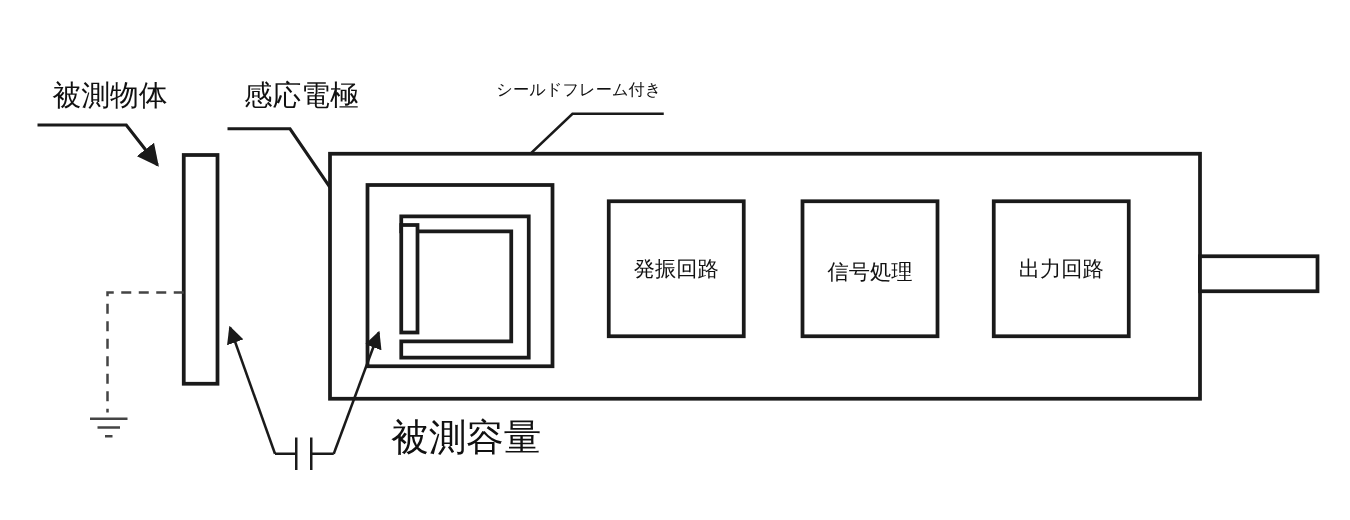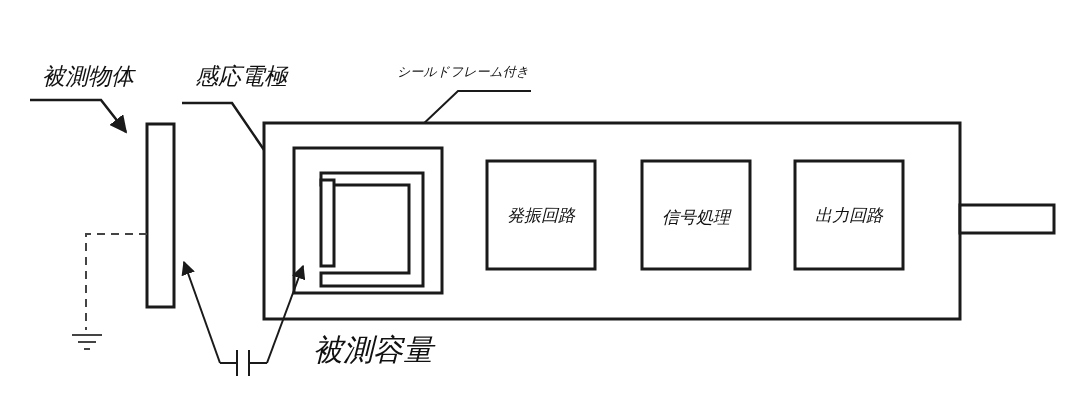--- a/index.html
+++ b/index.html
@@ -1,17 +1,17 @@
 <!DOCTYPE html>
 <html><head>
 <meta charset="utf-8">
 <style>
   html, body { margin: 0; padding: 0; background: #ffffff; }
   body { width: 1080px; height: 416px; position: relative; overflow: hidden; }
-  #stage { position: absolute; left: 0; top: 0; width: 1080px; height: 337px; font-style: italic; }
+  #stage { position: absolute; left: 0; top: 0; width: 1080px; height: 337px; }
   svg text { font-family: "DejaVu Sans", "Liberation Sans", sans-serif; fill: #111111; }
   .lbl-big { font-size: 23px; }
   .lbl-small { font-size: 13px; }
   .lbl-block { font-size: 17px; }
   .lbl-cap { font-size: 30px; }
 </style>
 </head>
 <body>
 
 <div id="stage">

